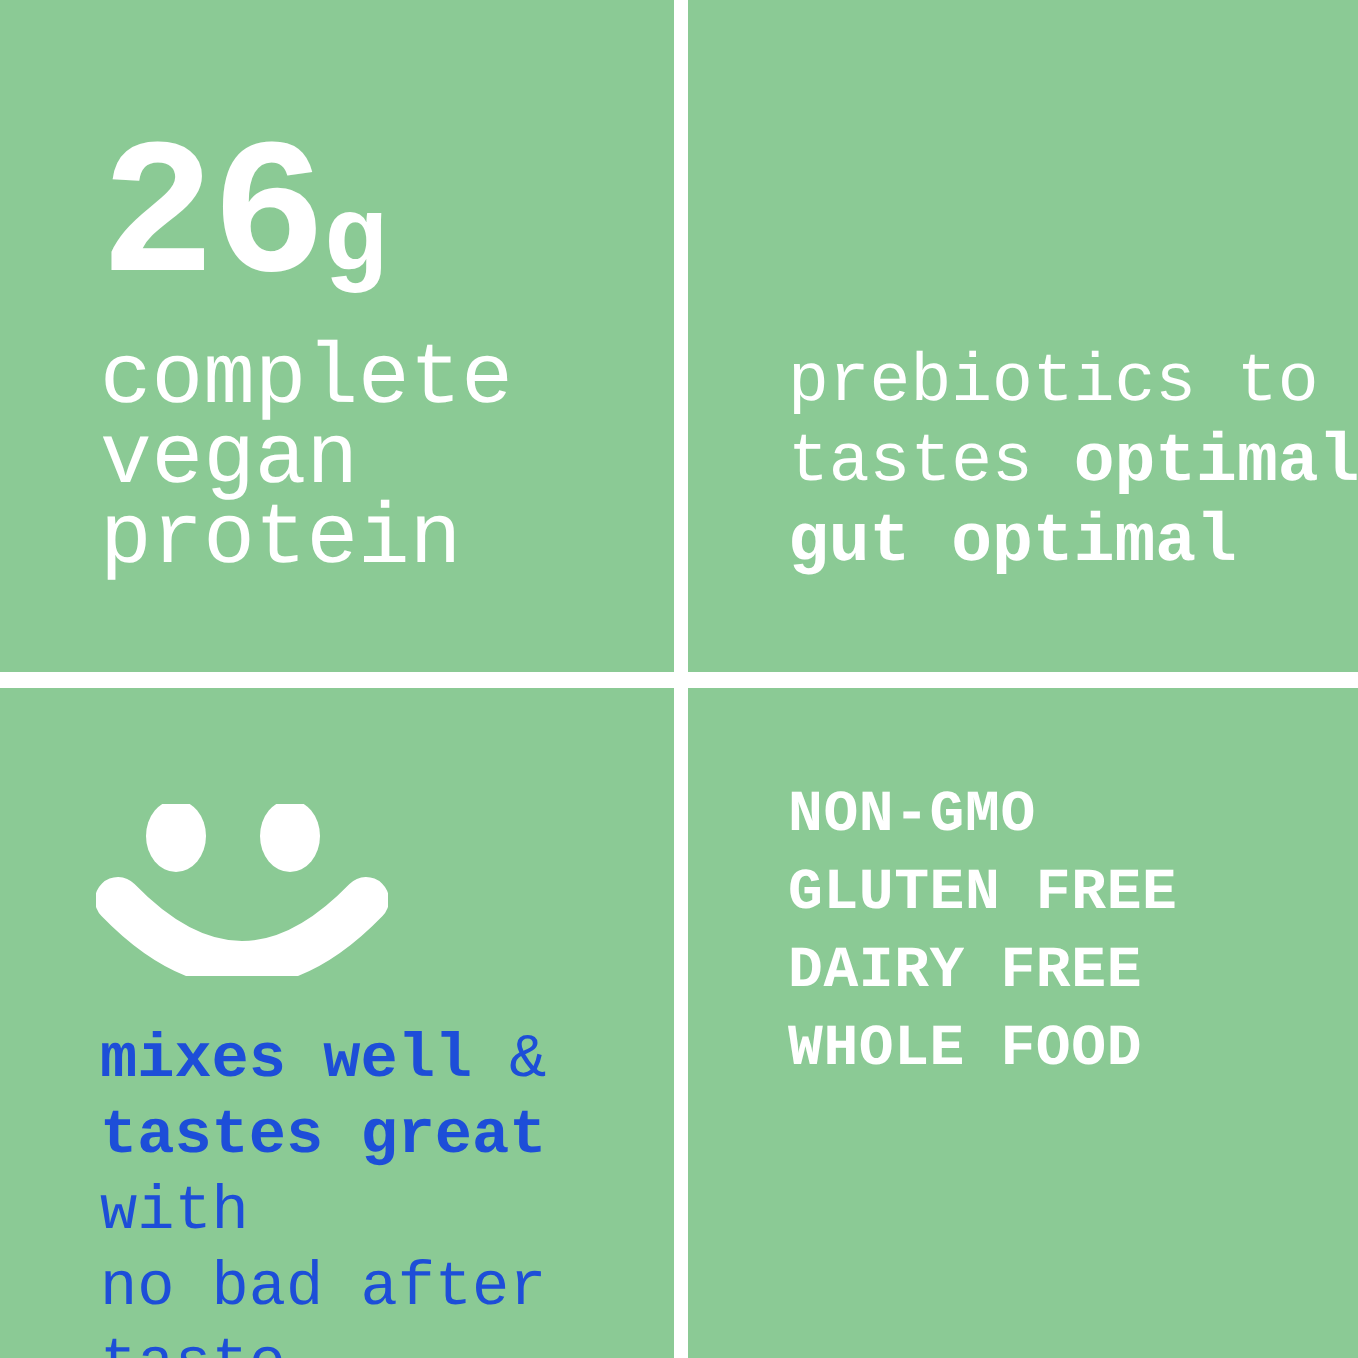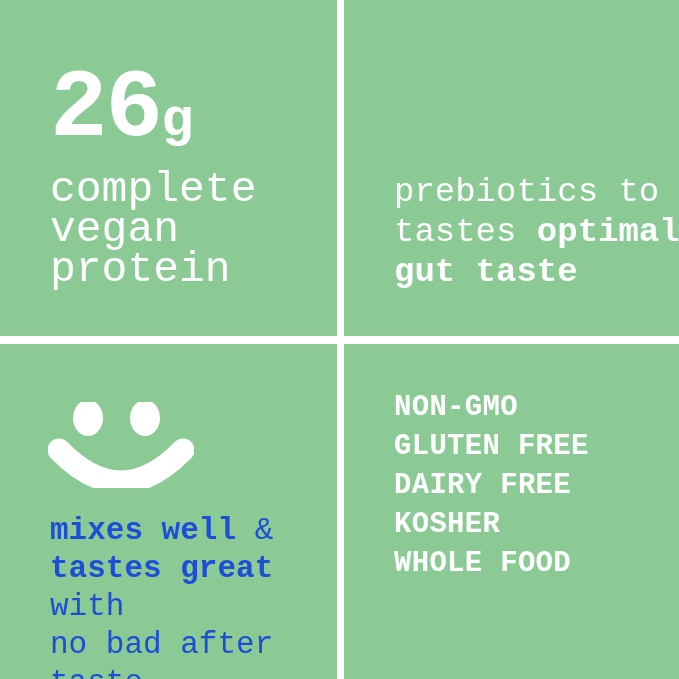--- a/index.html
+++ b/index.html
@@ -129,21 +129,21 @@
       <span>complete</span><br>
       <span>vegan protein</span>
     </div>
   </div>
 
   <div class="quad" id="quad-prebiotic">
 
     <div class="prebiotic-caption txt">
       <span class="light">prebiotics to</span><br>
       <span class="light">tastes </span><span class="bold">optimal</span><br>
-      <span class="bold">gut taste</span>
+      <span class="bold">gut optimal</span>
     </div>
   </div>
 
   <div class="quad" id="quad-taste">
     <svg class="smiley-icon" viewBox="0 0 146 86" aria-hidden="true">
       <g fill="#ffffff">
 
         <ellipse cx="40" cy="16" rx="15" ry="18"></ellipse>
         <ellipse cx="97" cy="16" rx="15" ry="18"></ellipse>
 
@@ -155,18 +155,17 @@
       <span class="bold">tastes great</span><span class="light"> with</span><br>
       <span class="light">no bad after taste</span>
     </div>
   </div>
 
   <div class="quad" id="quad-claims">
     <ul class="claims-list">
       <li>NON-GMO</li>
       <li>GLUTEN FREE</li>
       <li>DAIRY FREE</li>
-      <li>KOSHER</li>
       <li>WHOLE FOOD</li>
     </ul>
   </div>
 
 </div>
 
 </body></html>

